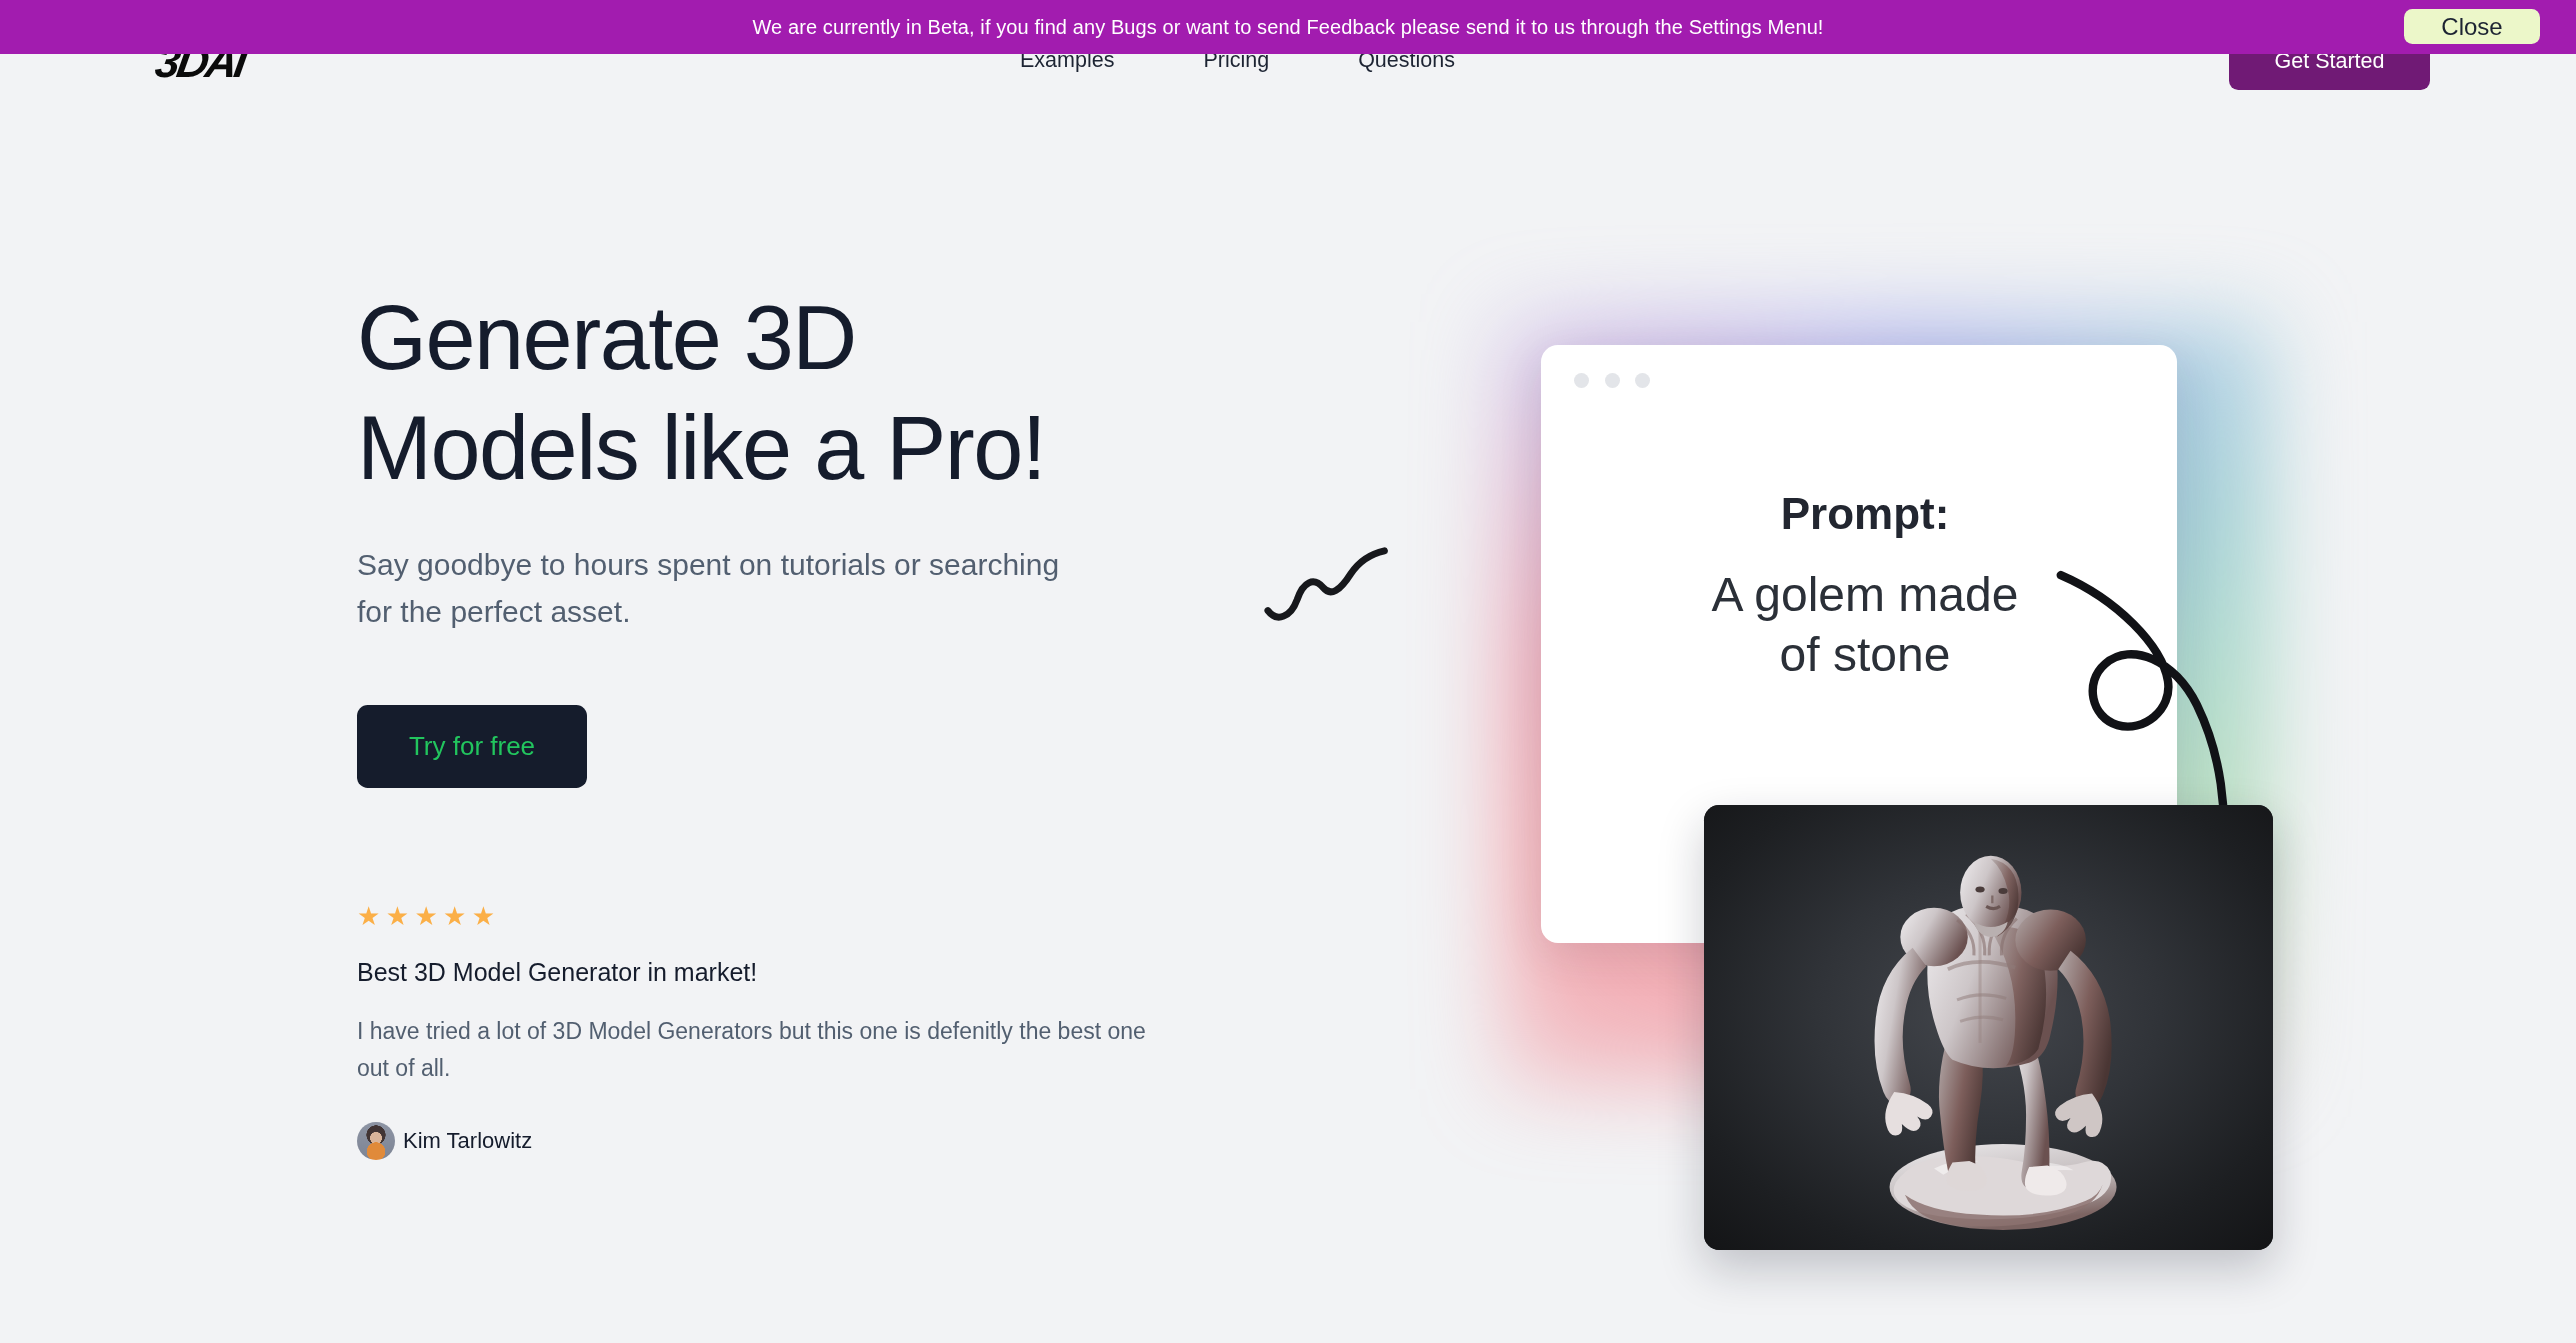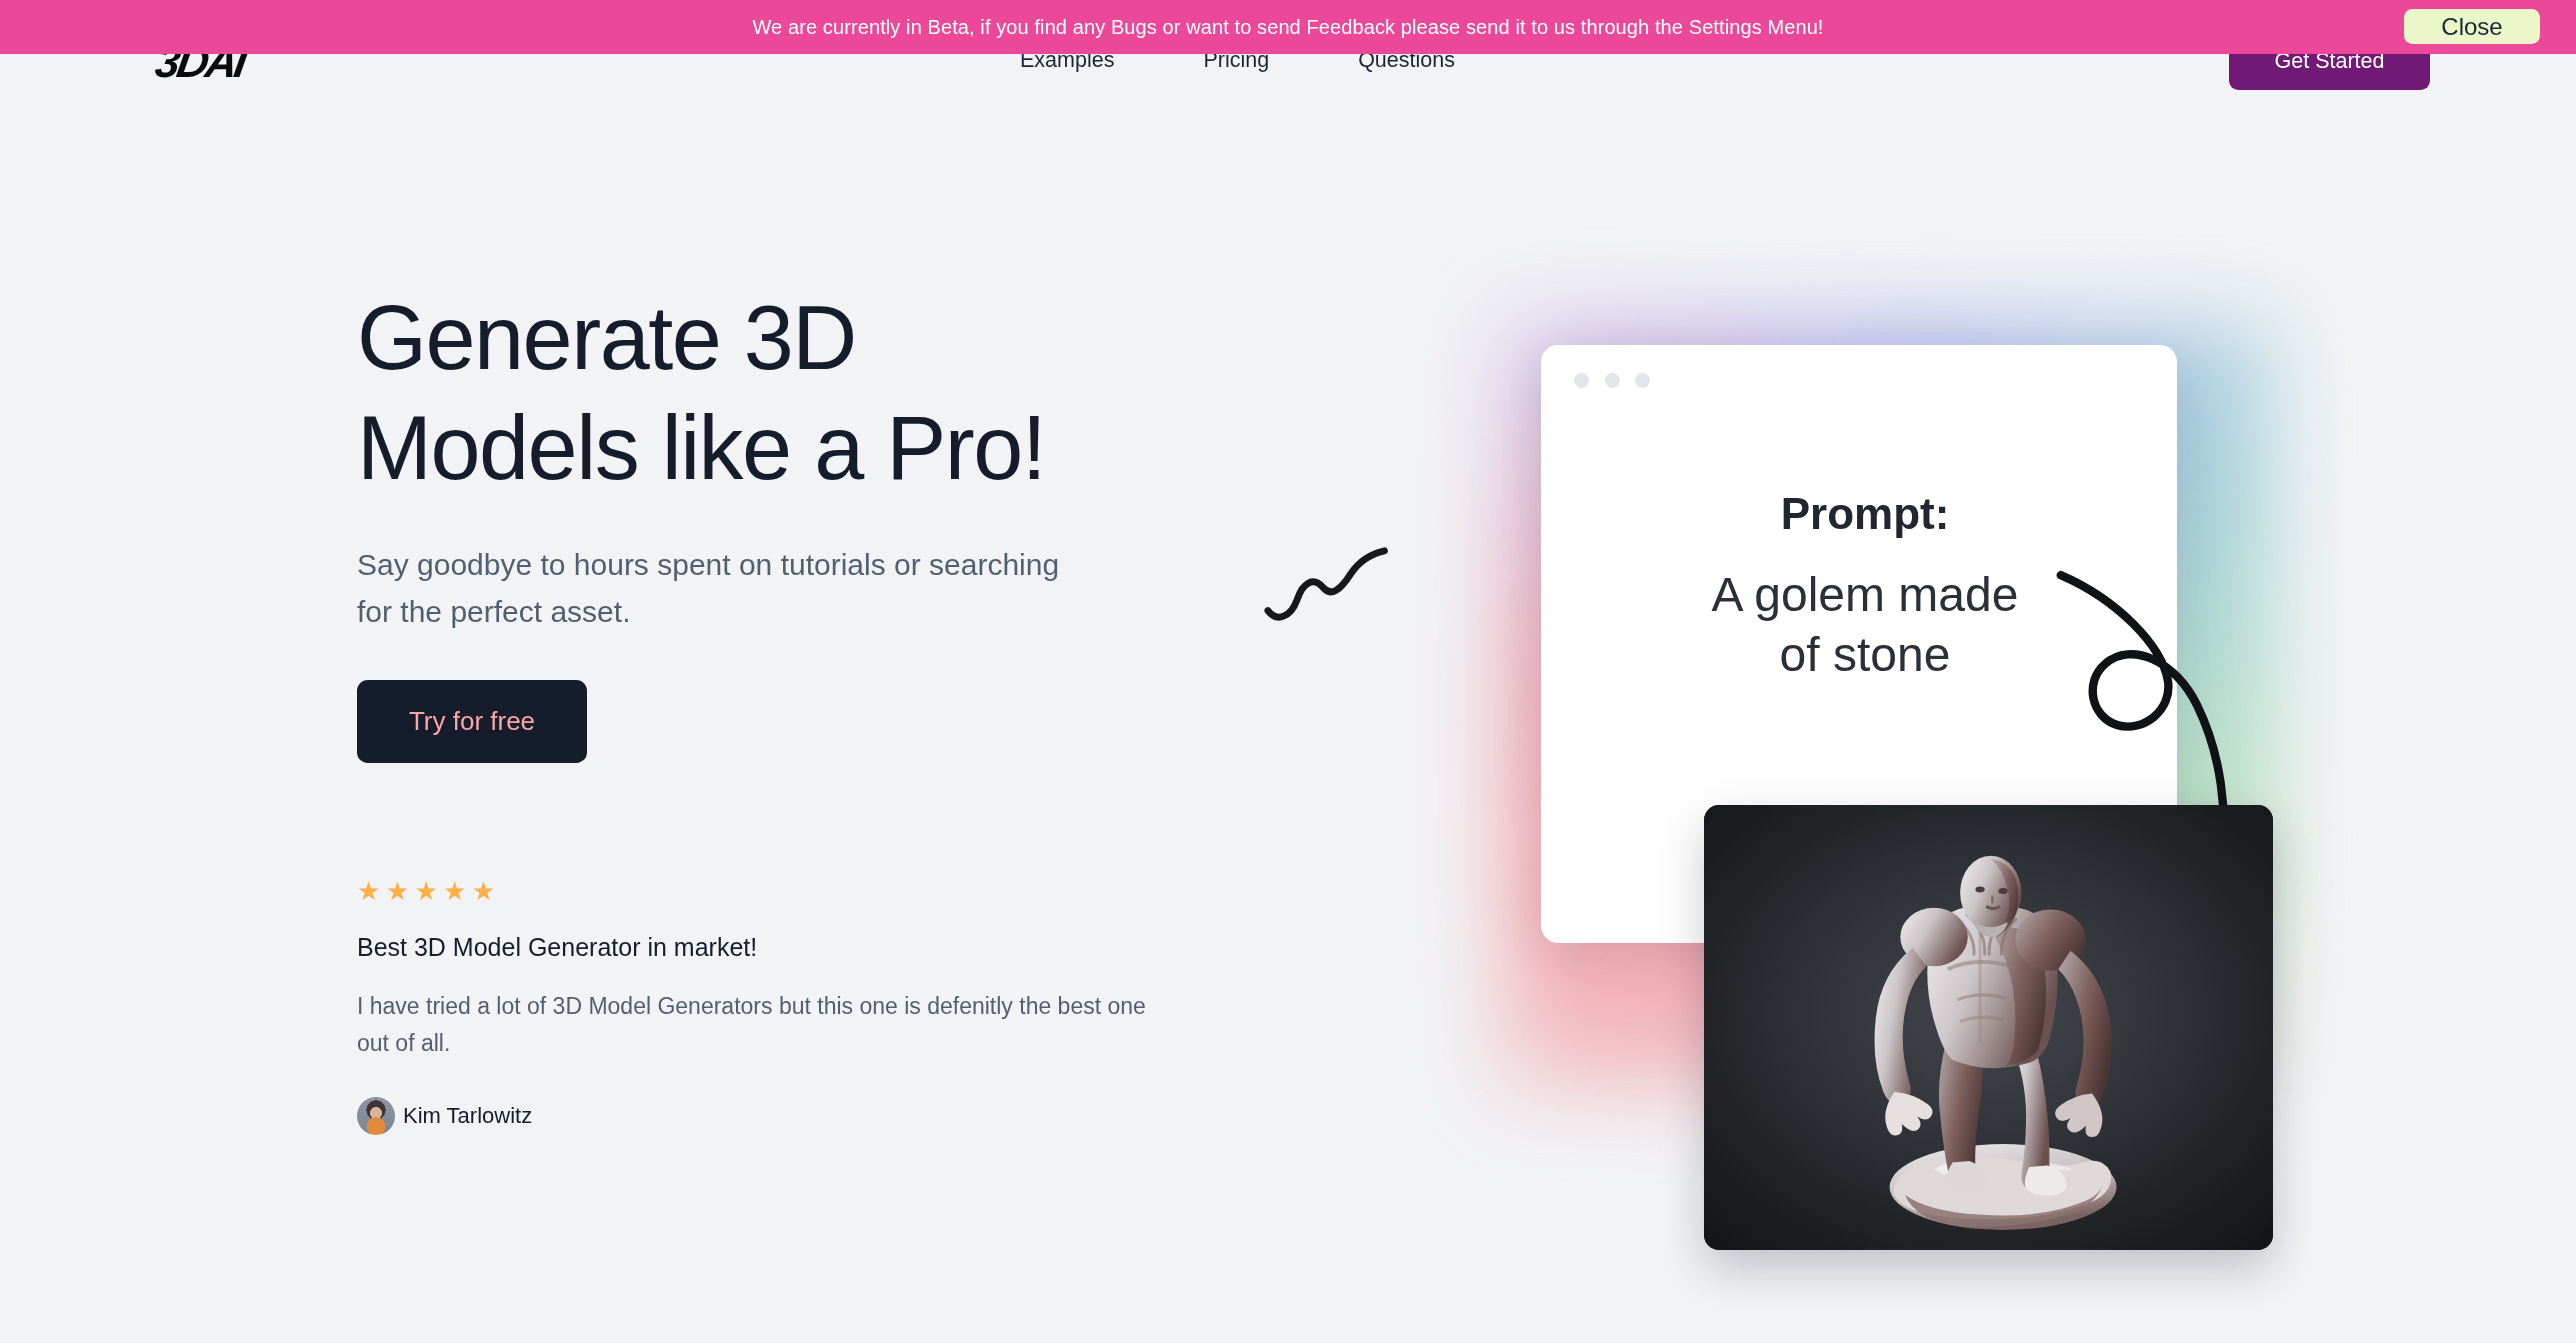--- a/index.html
+++ b/index.html
@@ -23,21 +23,21 @@
     transform-origin:0 0;
     pointer-events:none;
     -webkit-mask-image:radial-gradient(ellipse 1150px 690px at 55% 55%, #000 25%, transparent 78%);
     mask-image:radial-gradient(ellipse 1150px 690px at 55% 55%, #000 25%, transparent 78%);
   }
 
   
   .beta-banner{
     position:absolute; left:0; top:0;
     width:2576px; height:54px;
-    background:#ec4899;
+    background:#a21caf;
     display:flex; align-items:center; justify-content:center;
     z-index:90;
   }
   .beta-text{
     color:#ffffff; font-size:20px; letter-spacing:0.1px;
     white-space:nowrap;
   }
   .beta-close{
     position:absolute; right:36px; top:9.2px;
     width:136px; height:35px; border:none; border-radius:8.4px;
@@ -82,23 +82,23 @@
   .hero-title{
     font-size:90px; line-height:1.22; font-weight:normal;
     color:#151c2c; letter-spacing:-1.5px;
   }
   .hero-sub{
     margin-top:37px;
     font-size:30px; line-height:1.58; color:#525f70;
     max-width:736px;
   }
   .hero-btn{
-    margin-top:45px;
+    margin-top:70px;
     width:230px; height:83px; border:none; border-radius:10.7px;
-    background:#151c2c; color:#fca5a5;
+    background:#151c2c; color:#22c55e;
     font-family:"Liberation Sans", sans-serif;
     font-size:26px; cursor:pointer;
     display:flex; align-items:center; justify-content:center;
   }
 
   
   .testimonial{ margin-top:115px; }
   .stars{ display:flex; gap:5.4px; }
   .star{ font-size:26px; color:#fbaf47; line-height:1; }
   .testi-title{

